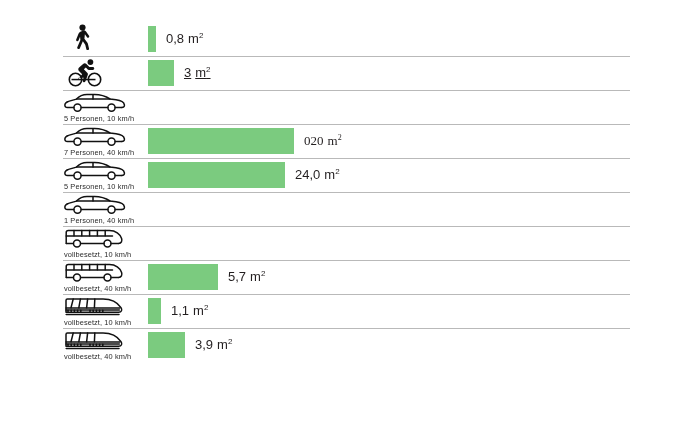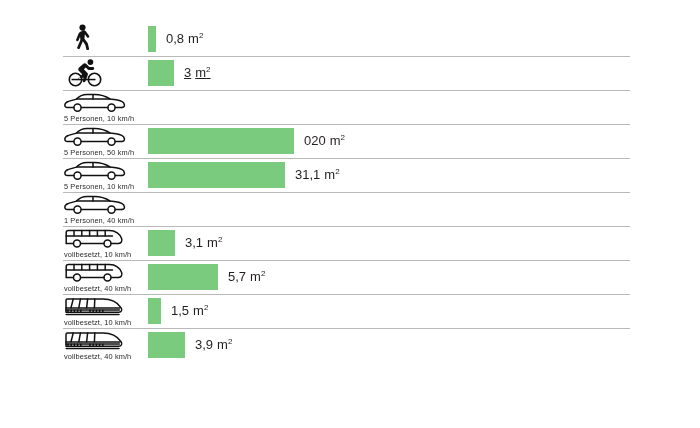--- a/index.html
+++ b/index.html
@@ -173,25 +173,25 @@
         <path d="M13.5 7.1 L47.0 7.0"></path>
         <path d="M30.0 2.7 L30.0 7.05"></path>
         <circle cx="14.5" cy="15.6" r="3.6"></circle>
         <circle cx="48.5" cy="15.6" r="3.6"></circle>
         <path d="M18.3 15.5 L44.8 15.5"></path>
         <path d="M10.8 15.5 L5.0 15.5"></path>
         <path d="M52.2 15.5 L58.6 15.5"></path>
       </g>
     </svg>
           </div>
-          <div class="sub-label">5 Personen, 50 km/h</div>
+          <div class="sub-label">7 Personen, 40 km/h</div>
         </div>
         <div class="bar-wrap">
           <div class="bar" style="width: 146px; background: rgb(123, 203, 127);"></div>
-          <div class="bar-value" style="left: 156px;"><span>020</span><span style="margin-left: 4px;">m</span><sup>2</sup></div>
+          <div class="bar-value" style="left: 156px; font-family: Liberation Serif, serif;"><span>020</span><span style="margin-left: 4px;">m</span><sup>2</sup></div>
         </div>
       </div>
       <div class="row">
         <div class="row-sep"></div>
         <div class="icon-cell">
           <div class="icon-art">
             <svg width="82" height="22" viewBox="0 0 82 22" aria-hidden="true">
       <g fill="none" stroke="#111111" stroke-width="1.5" stroke-linejoin="round" stroke-linecap="round">
         <path d="M4.5 15.5 C2.6 15.5 1.6 14.2 1.9 12.6 C2.2 11.0 3.4 9.9 5.4 9.4 L13.5 7.1 C16.2 4.2 19.6 2.6 24.0 2.6 L31.5 2.6 C37.2 2.6 42.6 4.2 47.0 7.0 L53.0 7.8 C58.3 8.5 61.0 10.4 61.4 12.8 C61.7 14.5 60.6 15.5 58.8 15.5"></path>
         <path d="M13.5 7.1 L47.0 7.0"></path>
@@ -201,21 +201,21 @@
         <path d="M18.3 15.5 L44.8 15.5"></path>
         <path d="M10.8 15.5 L5.0 15.5"></path>
         <path d="M52.2 15.5 L58.6 15.5"></path>
       </g>
     </svg>
           </div>
           <div class="sub-label">5 Personen, 10 km/h</div>
         </div>
         <div class="bar-wrap">
           <div class="bar" style="width: 137px; background: rgb(123, 203, 127);"></div>
-          <div class="bar-value" style="left: 147px;"><span>31,1</span><span style="margin-left: 4px;">m</span><sup>2</sup></div>
+          <div class="bar-value" style="left: 147px;"><span>24,0</span><span style="margin-left: 4px;">m</span><sup>2</sup></div>
         </div>
       </div>
       <div class="row">
         <div class="row-sep"></div>
         <div class="icon-cell">
           <div class="icon-art">
             <svg width="82" height="22" viewBox="0 0 82 22" aria-hidden="true">
       <g fill="none" stroke="#111111" stroke-width="1.5" stroke-linejoin="round" stroke-linecap="round">
         <path d="M4.5 15.5 C2.6 15.5 1.6 14.2 1.9 12.6 C2.2 11.0 3.4 9.9 5.4 9.4 L13.5 7.1 C16.2 4.2 19.6 2.6 24.0 2.6 L31.5 2.6 C37.2 2.6 42.6 4.2 47.0 7.0 L53.0 7.8 C58.3 8.5 61.0 10.4 61.4 12.8 C61.7 14.5 60.6 15.5 58.8 15.5"></path>
         <path d="M13.5 7.1 L47.0 7.0"></path>
@@ -246,24 +246,20 @@
         <path d="M42.2 2.6 L42.2 7.85"></path>
         <circle cx="14.0" cy="15.4" r="3.5"></circle>
         <circle cx="44.5" cy="15.4" r="3.5"></circle>
         <path d="M17.7 15.4 L40.9 15.4"></path>
         <path d="M10.4 15.4 L3.4 15.4"></path>
         <path d="M48.1 15.4 L55.4 15.4"></path>
       </g>
     </svg>
           </div>
           <div class="sub-label">vollbesetzt, 10 km/h</div>
-        </div>
-        <div class="bar-wrap">
-          <div class="bar" style="width: 27px; background: rgb(123, 203, 127);"></div>
-          <div class="bar-value" style="left: 37px;"><span>3,1</span><span style="margin-left: 4px;">m</span><sup>2</sup></div>
         </div>
       </div>
       <div class="row">
         <div class="row-sep"></div>
         <div class="icon-cell">
           <div class="icon-art">
             <svg width="82" height="22" viewBox="0 0 82 22" aria-hidden="true">
       <g fill="none" stroke="#111111" stroke-width="1.5" stroke-linejoin="round" stroke-linecap="round">
         <path d="M3.2 15.4 L3.2 4.6 C3.2 3.4 4.2 2.5 5.4 2.5 L46.5 2.5 C52.5 2.5 57.2 6.0 58.6 10.4 C59.4 12.9 58.4 15.4 55.6 15.4"></path>
         <path d="M3.2 7.9 L49.5 7.9"></path>
@@ -311,21 +307,21 @@
         <path d="M36.6 14.2 L36.6 16.0"></path>
         <path d="M39.8 14.2 L39.8 16.0"></path>
         <path d="M3.2 18.6 L56.0 18.6"></path>
       </g>
     </svg>
           </div>
           <div class="sub-label">vollbesetzt, 10 km/h</div>
         </div>
         <div class="bar-wrap">
           <div class="bar" style="width: 13px; background: rgb(123, 203, 127);"></div>
-          <div class="bar-value" style="left: 23px;"><span>1,5</span><span style="margin-left: 4px;">m</span><sup>2</sup></div>
+          <div class="bar-value" style="left: 23px;"><span>1,1</span><span style="margin-left: 4px;">m</span><sup>2</sup></div>
         </div>
       </div>
       <div class="row">
         <div class="row-sep"></div>
         <div class="icon-cell">
           <div class="icon-art">
             <svg width="82" height="22" viewBox="0 0 82 22" aria-hidden="true">
       <g fill="none" stroke="#111111" stroke-width="1.5" stroke-linejoin="round" stroke-linecap="round">
         <path d="M3.0 16.2 L3.0 4.4 C3.0 3.6 3.6 3.0 4.4 3.0 L40.0 3.0 C48.5 3.0 55.0 7.2 58.0 11.6 C59.6 13.9 58.6 16.2 55.6 16.2 Z"></path>
         <path d="M3.0 11.9 L56.9 11.9"></path>

